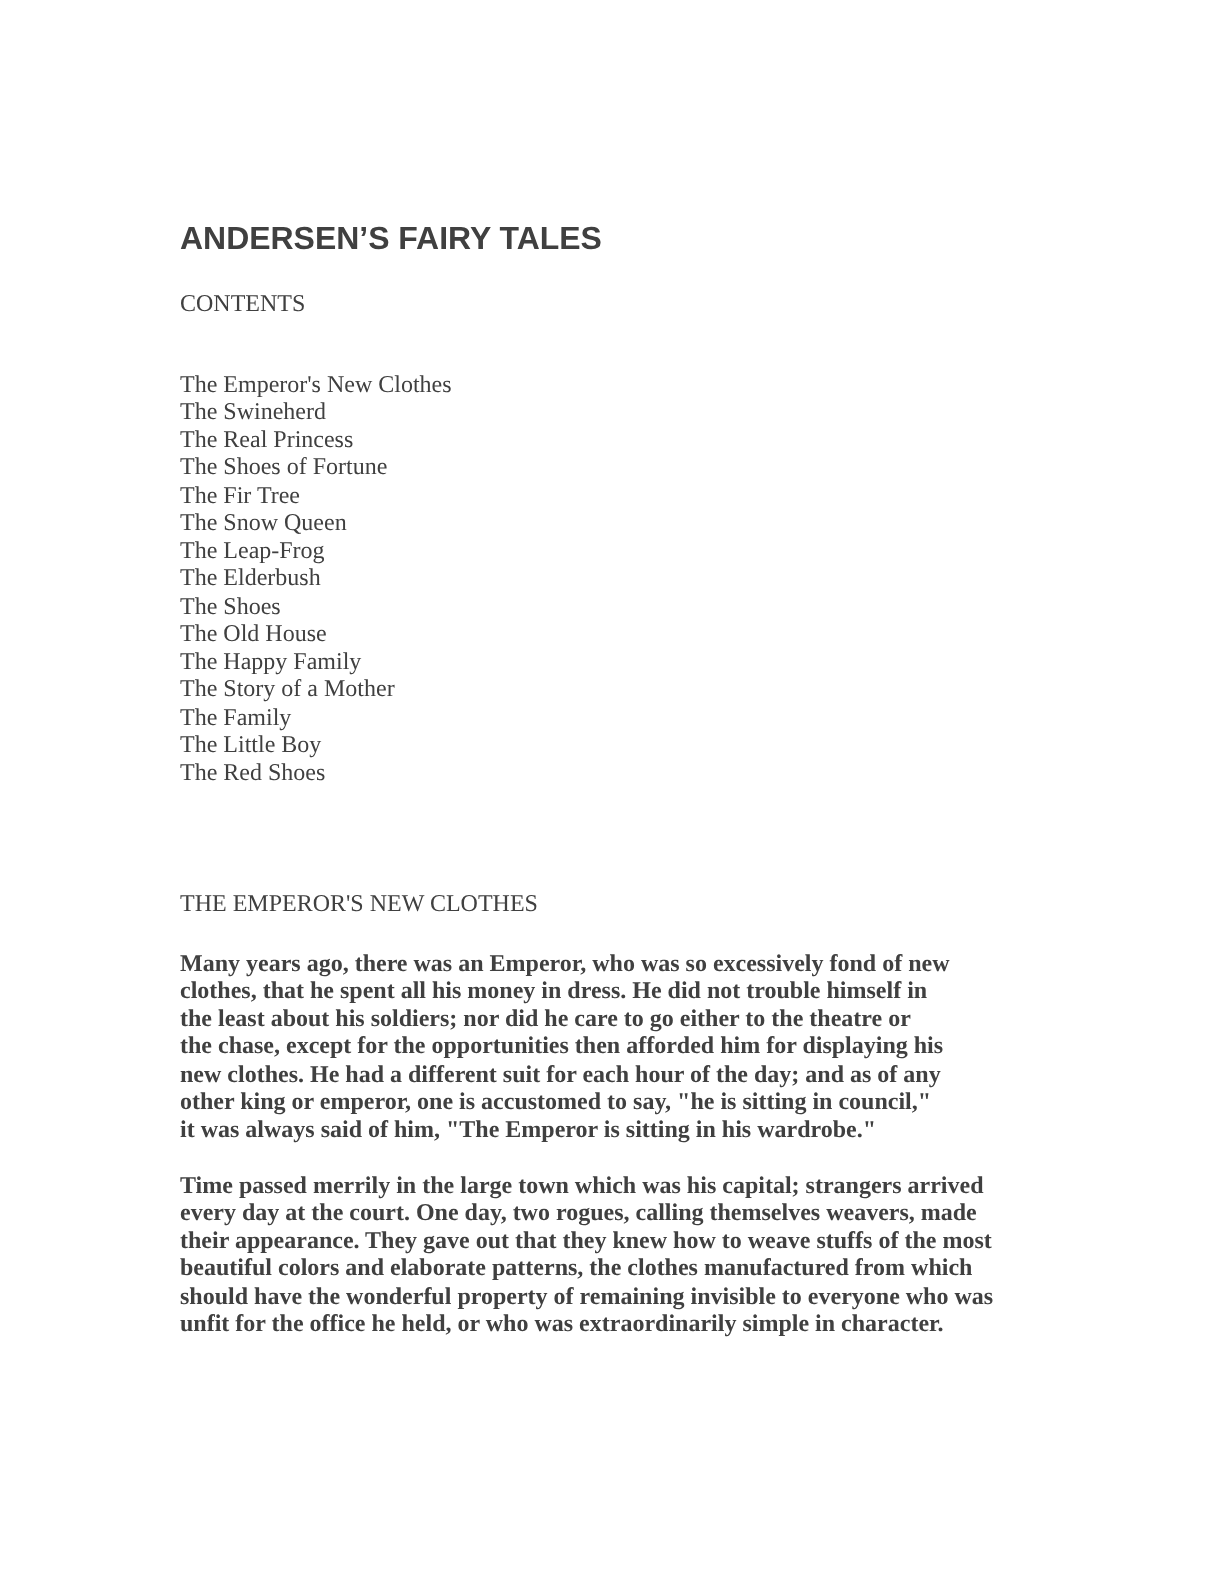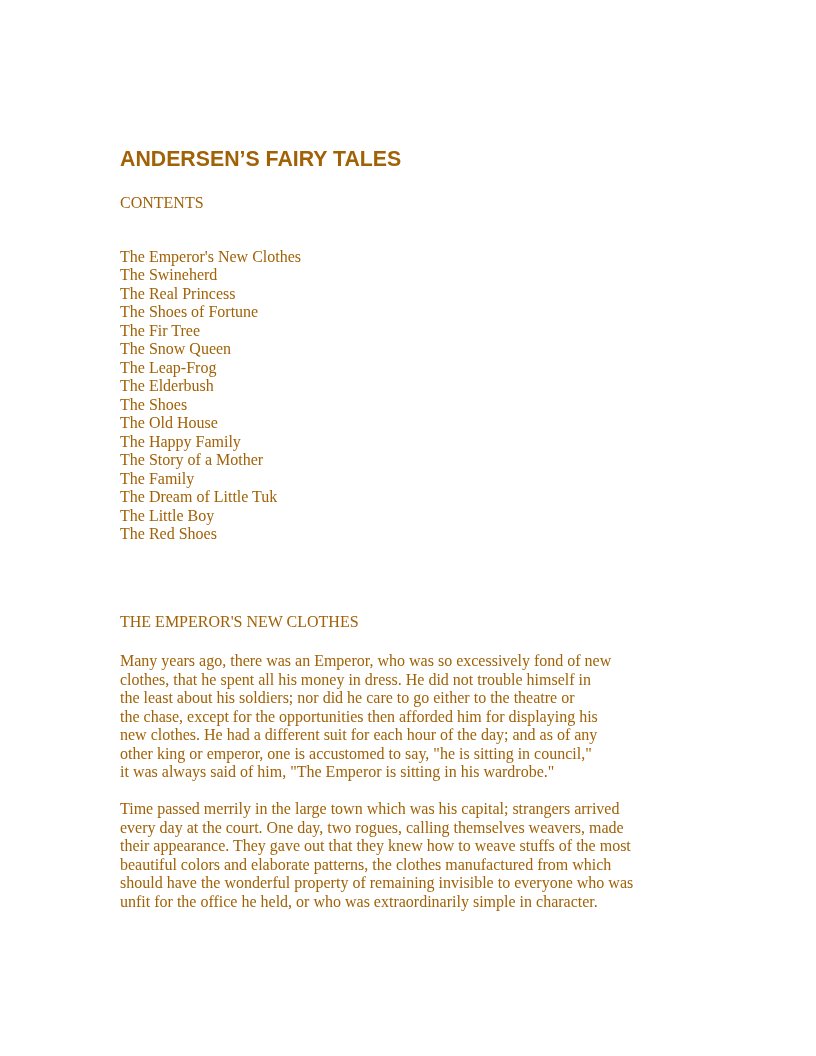--- a/index.html
+++ b/index.html
@@ -7,21 +7,21 @@
     padding: 0;
     background: #ffffff;
   }
   .page {
     position: relative;
     width: 816px;
     height: 1017px;
     box-sizing: border-box;
     padding: 147px 110px 0 120px;
     background: #ffffff;
-    color: #a16207;
+    color: #404040;
     overflow: hidden;
   }
   .doc-title {
     font-family: "Liberation Sans", sans-serif;
     font-weight: bold;
     font-size: 21.3px;
     line-height: 24px;
     margin: 0 0 23px 0;
   }
   .serif {
@@ -37,20 +37,21 @@
   }
   .toc-item {
     white-space: nowrap;
   }
   .story-heading {
     margin: 0 0 21px 0;
   }
   .para {
     margin: 0 0 18.5px 0;
     white-space: pre-line;
+    font-weight: bold;
   }
 </style>
 </head>
 <body>
 
 <div class="page">
   <h1 class="doc-title">ANDERSEN’S FAIRY TALES</h1>
 
   <div class="serif contents-heading">CONTENTS</div>
 
@@ -61,21 +62,20 @@
       <div class="toc-item">The Shoes of Fortune</div>
       <div class="toc-item">The Fir Tree</div>
       <div class="toc-item">The Snow Queen</div>
       <div class="toc-item">The Leap-Frog</div>
       <div class="toc-item">The Elderbush</div>
       <div class="toc-item">The Shoes</div>
       <div class="toc-item">The Old House</div>
       <div class="toc-item">The Happy Family</div>
       <div class="toc-item">The Story of a Mother</div>
       <div class="toc-item">The Family</div>
-      <div class="toc-item">The Dream of Little Tuk</div>
       <div class="toc-item">The Little Boy</div>
       <div class="toc-item">The Red Shoes</div>
     </div>
 
   <div class="serif story-heading">THE EMPEROR'S NEW CLOTHES</div>
 
   <div class="serif para">Many years ago, there was an Emperor, who was so excessively fond of new
 clothes, that he spent all his money in dress. He did not trouble himself in
 the least about his soldiers; nor did he care to go either to the theatre or
 the chase, except for the opportunities then afforded him for displaying his

